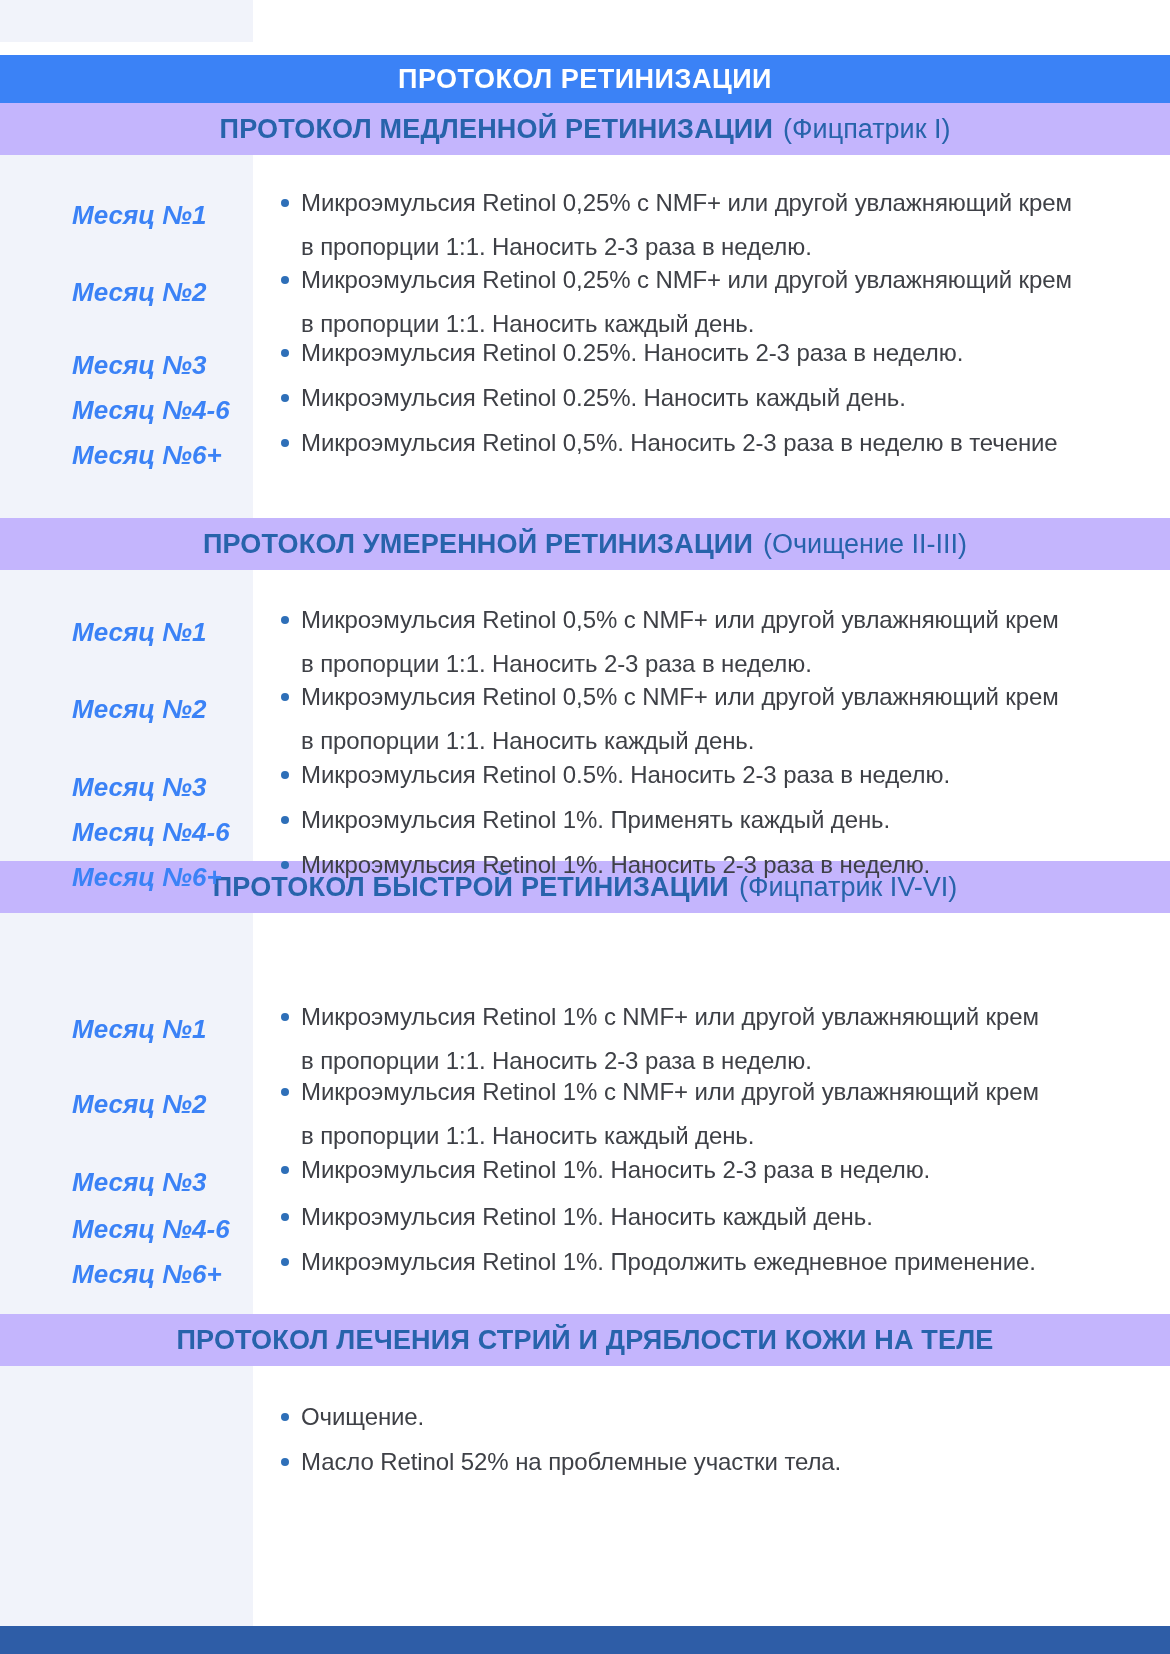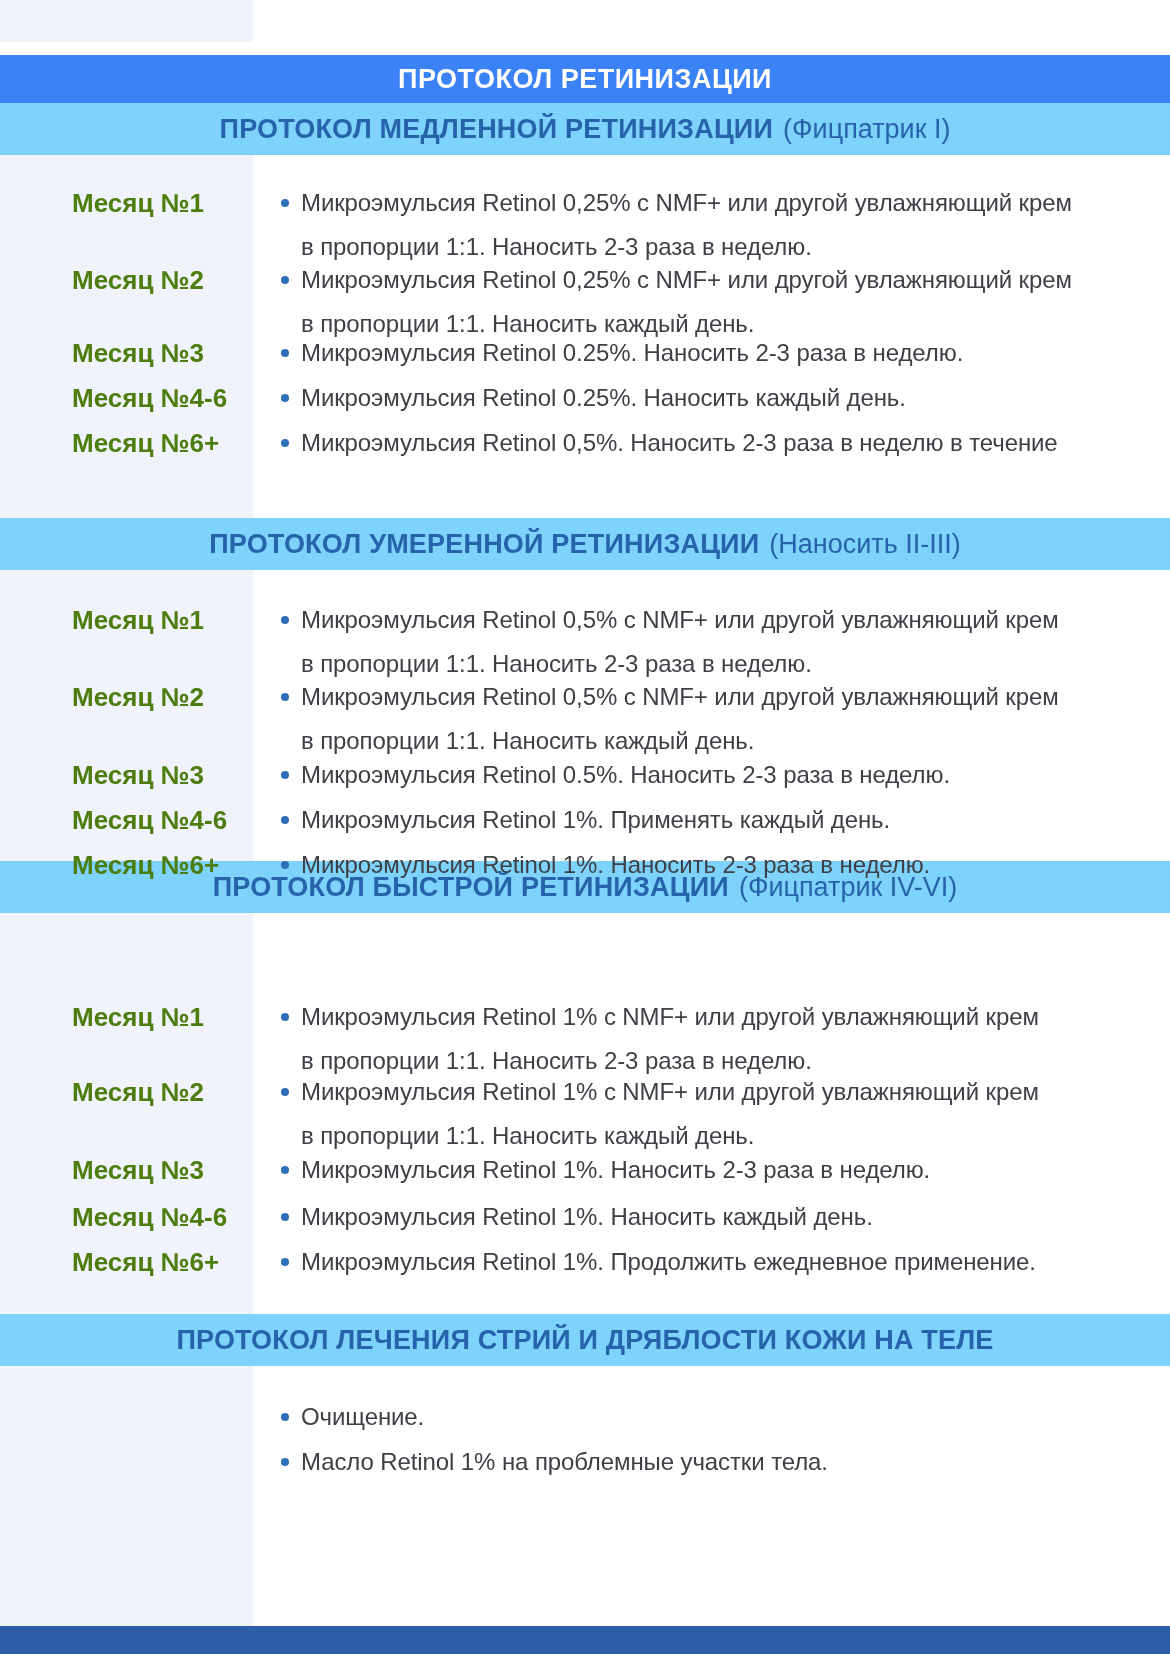--- a/index.html
+++ b/index.html
@@ -21,44 +21,45 @@
   .header-bar{
     position:absolute;left:0;top:55px;width:100%;height:48px;
     background:#3b82f6;z-index:2;
     display:flex;align-items:center;justify-content:center;
   }
   .header-bar .title{
     color:#ffffff;font-size:27px;font-weight:700;letter-spacing:.5px;
   }
   .band{
     position:absolute;left:0;width:100%;height:52px;
-    background:#7dd3fc;z-index:2;
+    background:#c4b5fd;z-index:2;
     display:flex;align-items:center;justify-content:center;
   }
   .band-1{top:103px;}
   .band-2{top:518px;}
   .band-3{top:861px;}
   .band-4{top:1314px;}
   .band .b-title{
     color:#2763ab;font-size:27px;font-weight:700;letter-spacing:.2px;
     white-space:nowrap;
   }
   .band .b-note{
     color:#2763ab;font-size:27px;font-weight:400;margin-left:10px;
     white-space:nowrap;
     text-align:center;
   }
   .band .b-note:empty{display:none;}
   .row{
     position:absolute;left:0;width:1170px;z-index:3;
   }
   .row .label{
-    position:absolute;left:72px;top:0;width:200px;
-    color:#4d7c0f;font-size:26px;font-weight:700;line-height:44px;
+    position:absolute;left:72px;top:12px;width:200px;
+    color:#3b82f6;font-size:26px;font-weight:700;line-height:44px;
     white-space:nowrap;
+    font-style:italic;
   }
   .row .dot{
     position:absolute;left:281px;top:18px;width:8px;height:8px;
     border-radius:50%;background:#2e6fb8;
   }
   .row .text{
     position:absolute;left:301px;top:0;width:820px;
     color:#3e4046;font-size:24px;line-height:44px;letter-spacing:-0.1px;
   }
   .row .text .line{white-space:nowrap;}
@@ -125,21 +126,21 @@
   <div class="row r-s1-4">
     <div class="label">Месяц №6+</div>
     <span class="dot"></span>
     <div class="text">
       <div class="line">Микроэмульсия Retinol 0,5%. Наносить 2-3 раза в неделю в течение</div>
     </div>
   </div>
 
   <div class="band band-2">
     <span class="b-title">ПРОТОКОЛ УМЕРЕННОЙ РЕТИНИЗАЦИИ</span>
-    <span class="b-note">(Наносить II-III)</span>
+    <span class="b-note">(Очищение II-III)</span>
   </div>
 
   <div class="row r-s2-0">
     <div class="label">Месяц №1</div>
     <span class="dot"></span>
     <div class="text">
       <div class="line">Микроэмульсия Retinol 0,5% с NMF+ или другой увлажняющий крем</div>
       <div class="line">в пропорции 1:1. Наносить 2-3 раза в неделю.</div>
     </div>
   </div>
@@ -232,20 +233,20 @@
     <span class="dot"></span>
     <div class="text">
       <div class="line">Очищение.</div>
 
     </div>
   </div>
   <div class="row r-s4-1">
     <div class="label"></div>
     <span class="dot"></span>
     <div class="text">
-      <div class="line">Масло Retinol 1% на проблемные участки тела.</div>
+      <div class="line">Масло Retinol 52% на проблемные участки тела.</div>
 
     </div>
   </div>
 
   <div class="footer-bar"></div>
 
 </div>
 
 </body></html>

